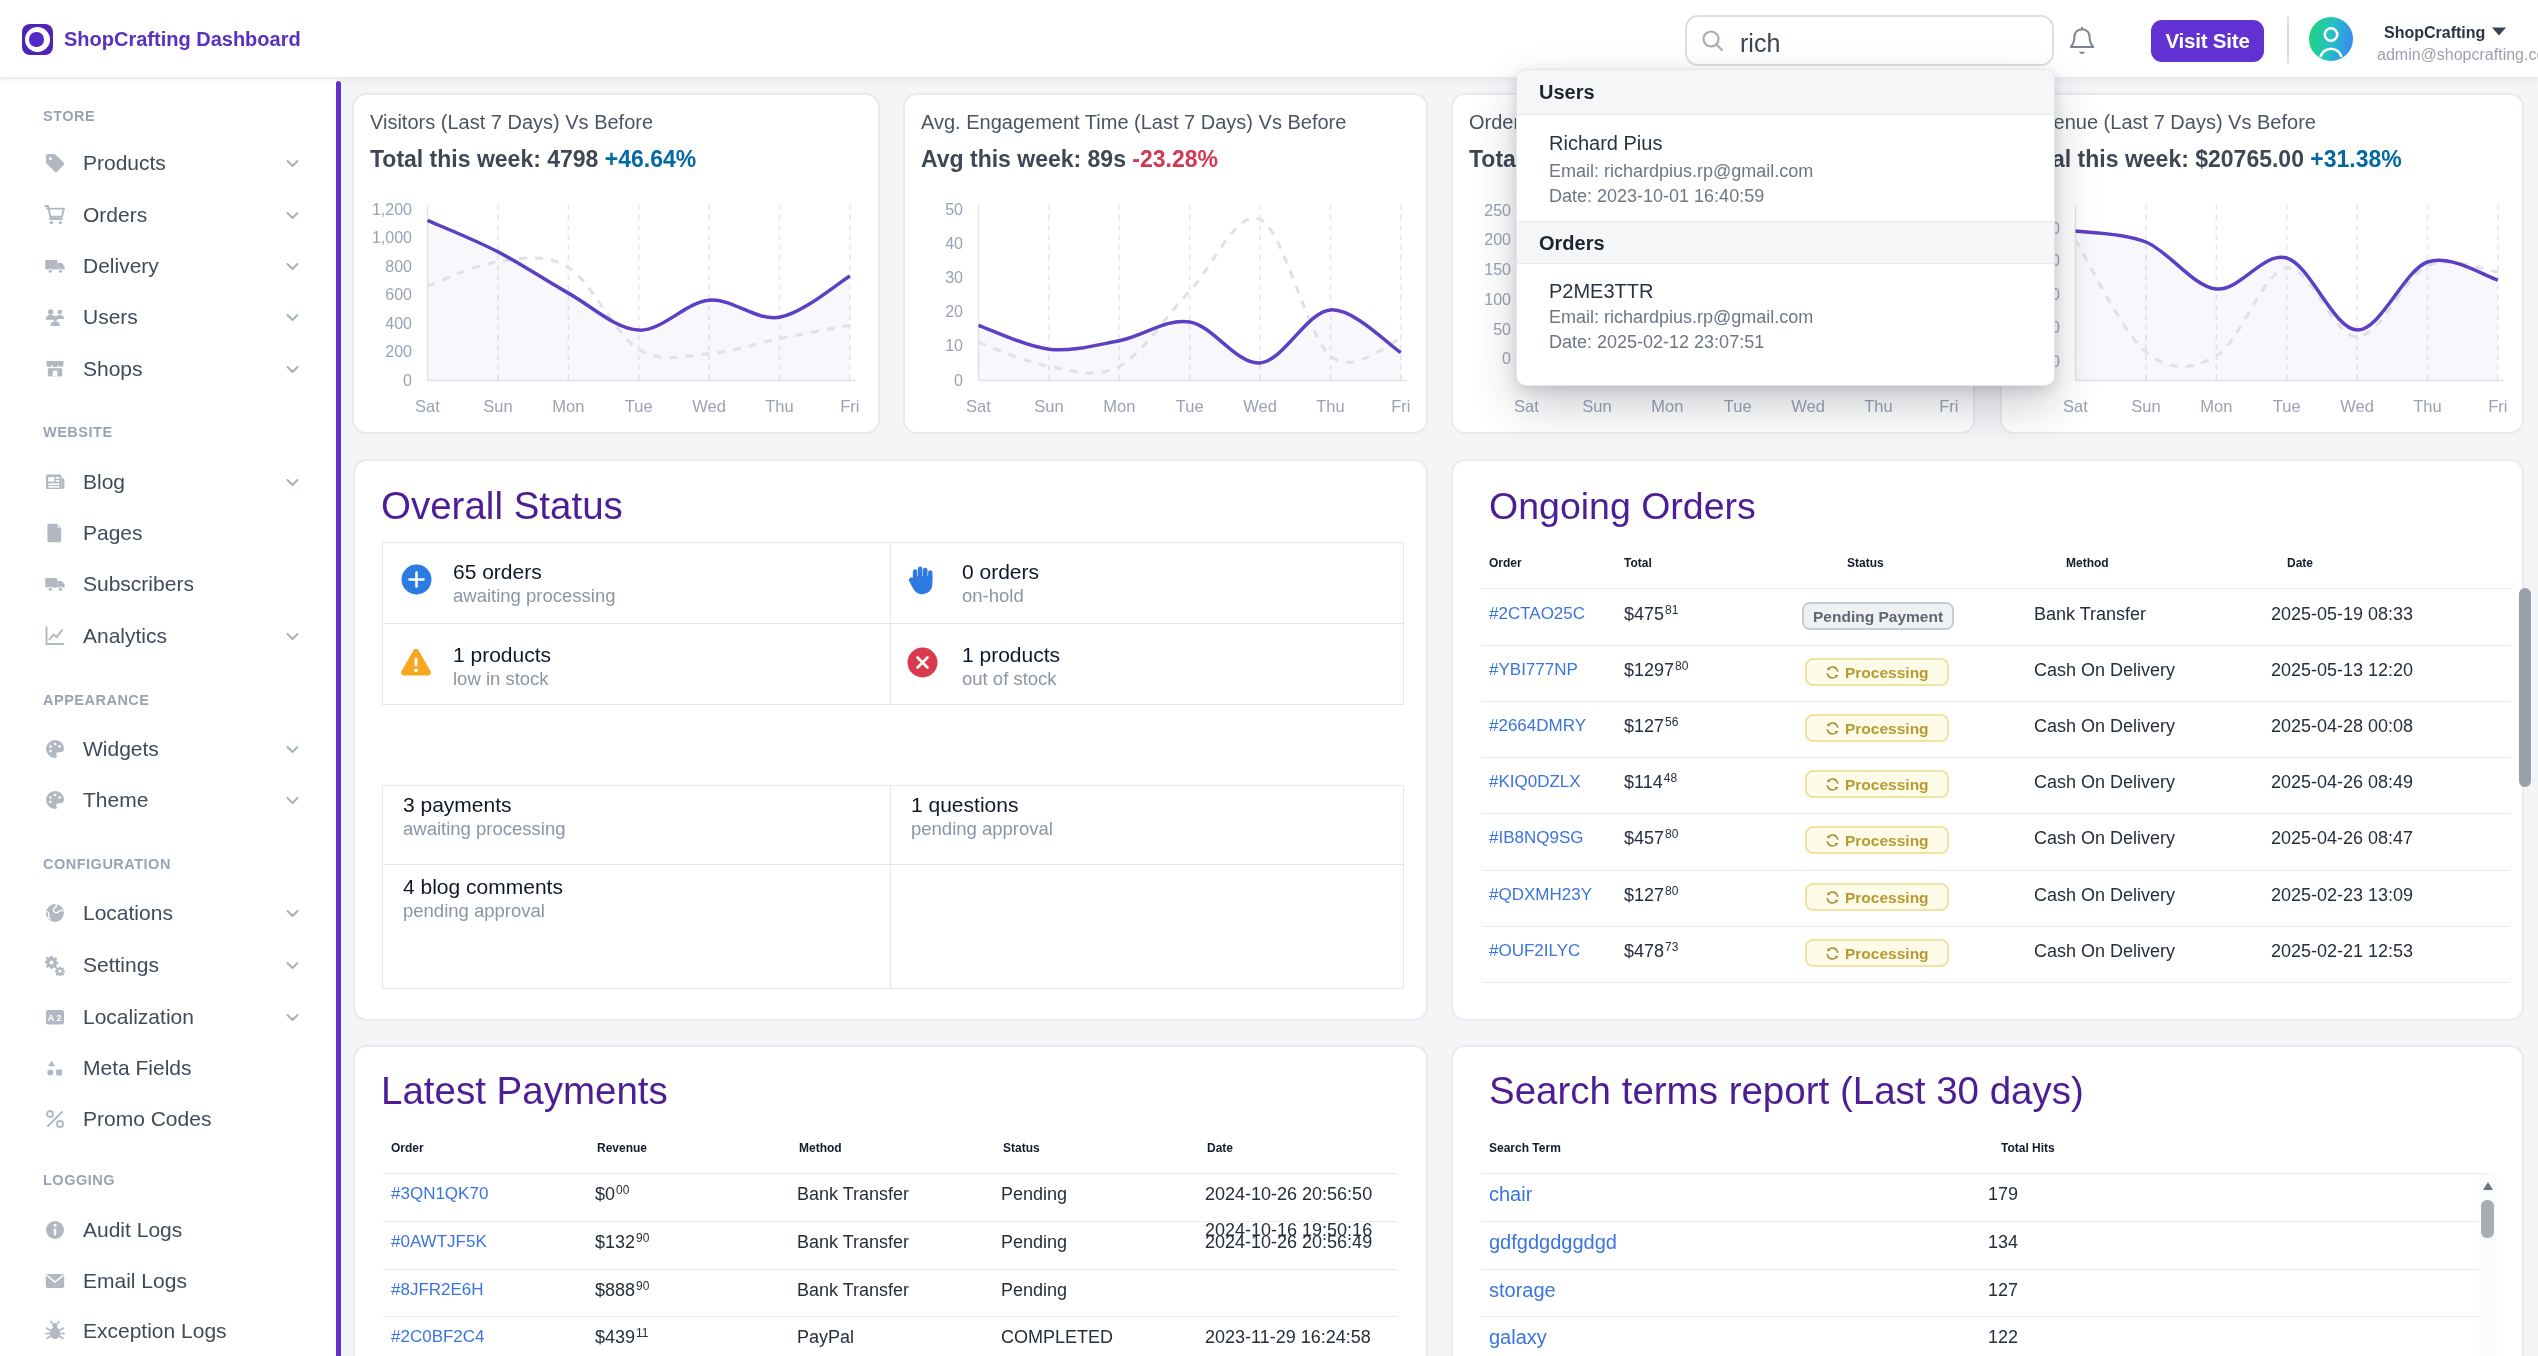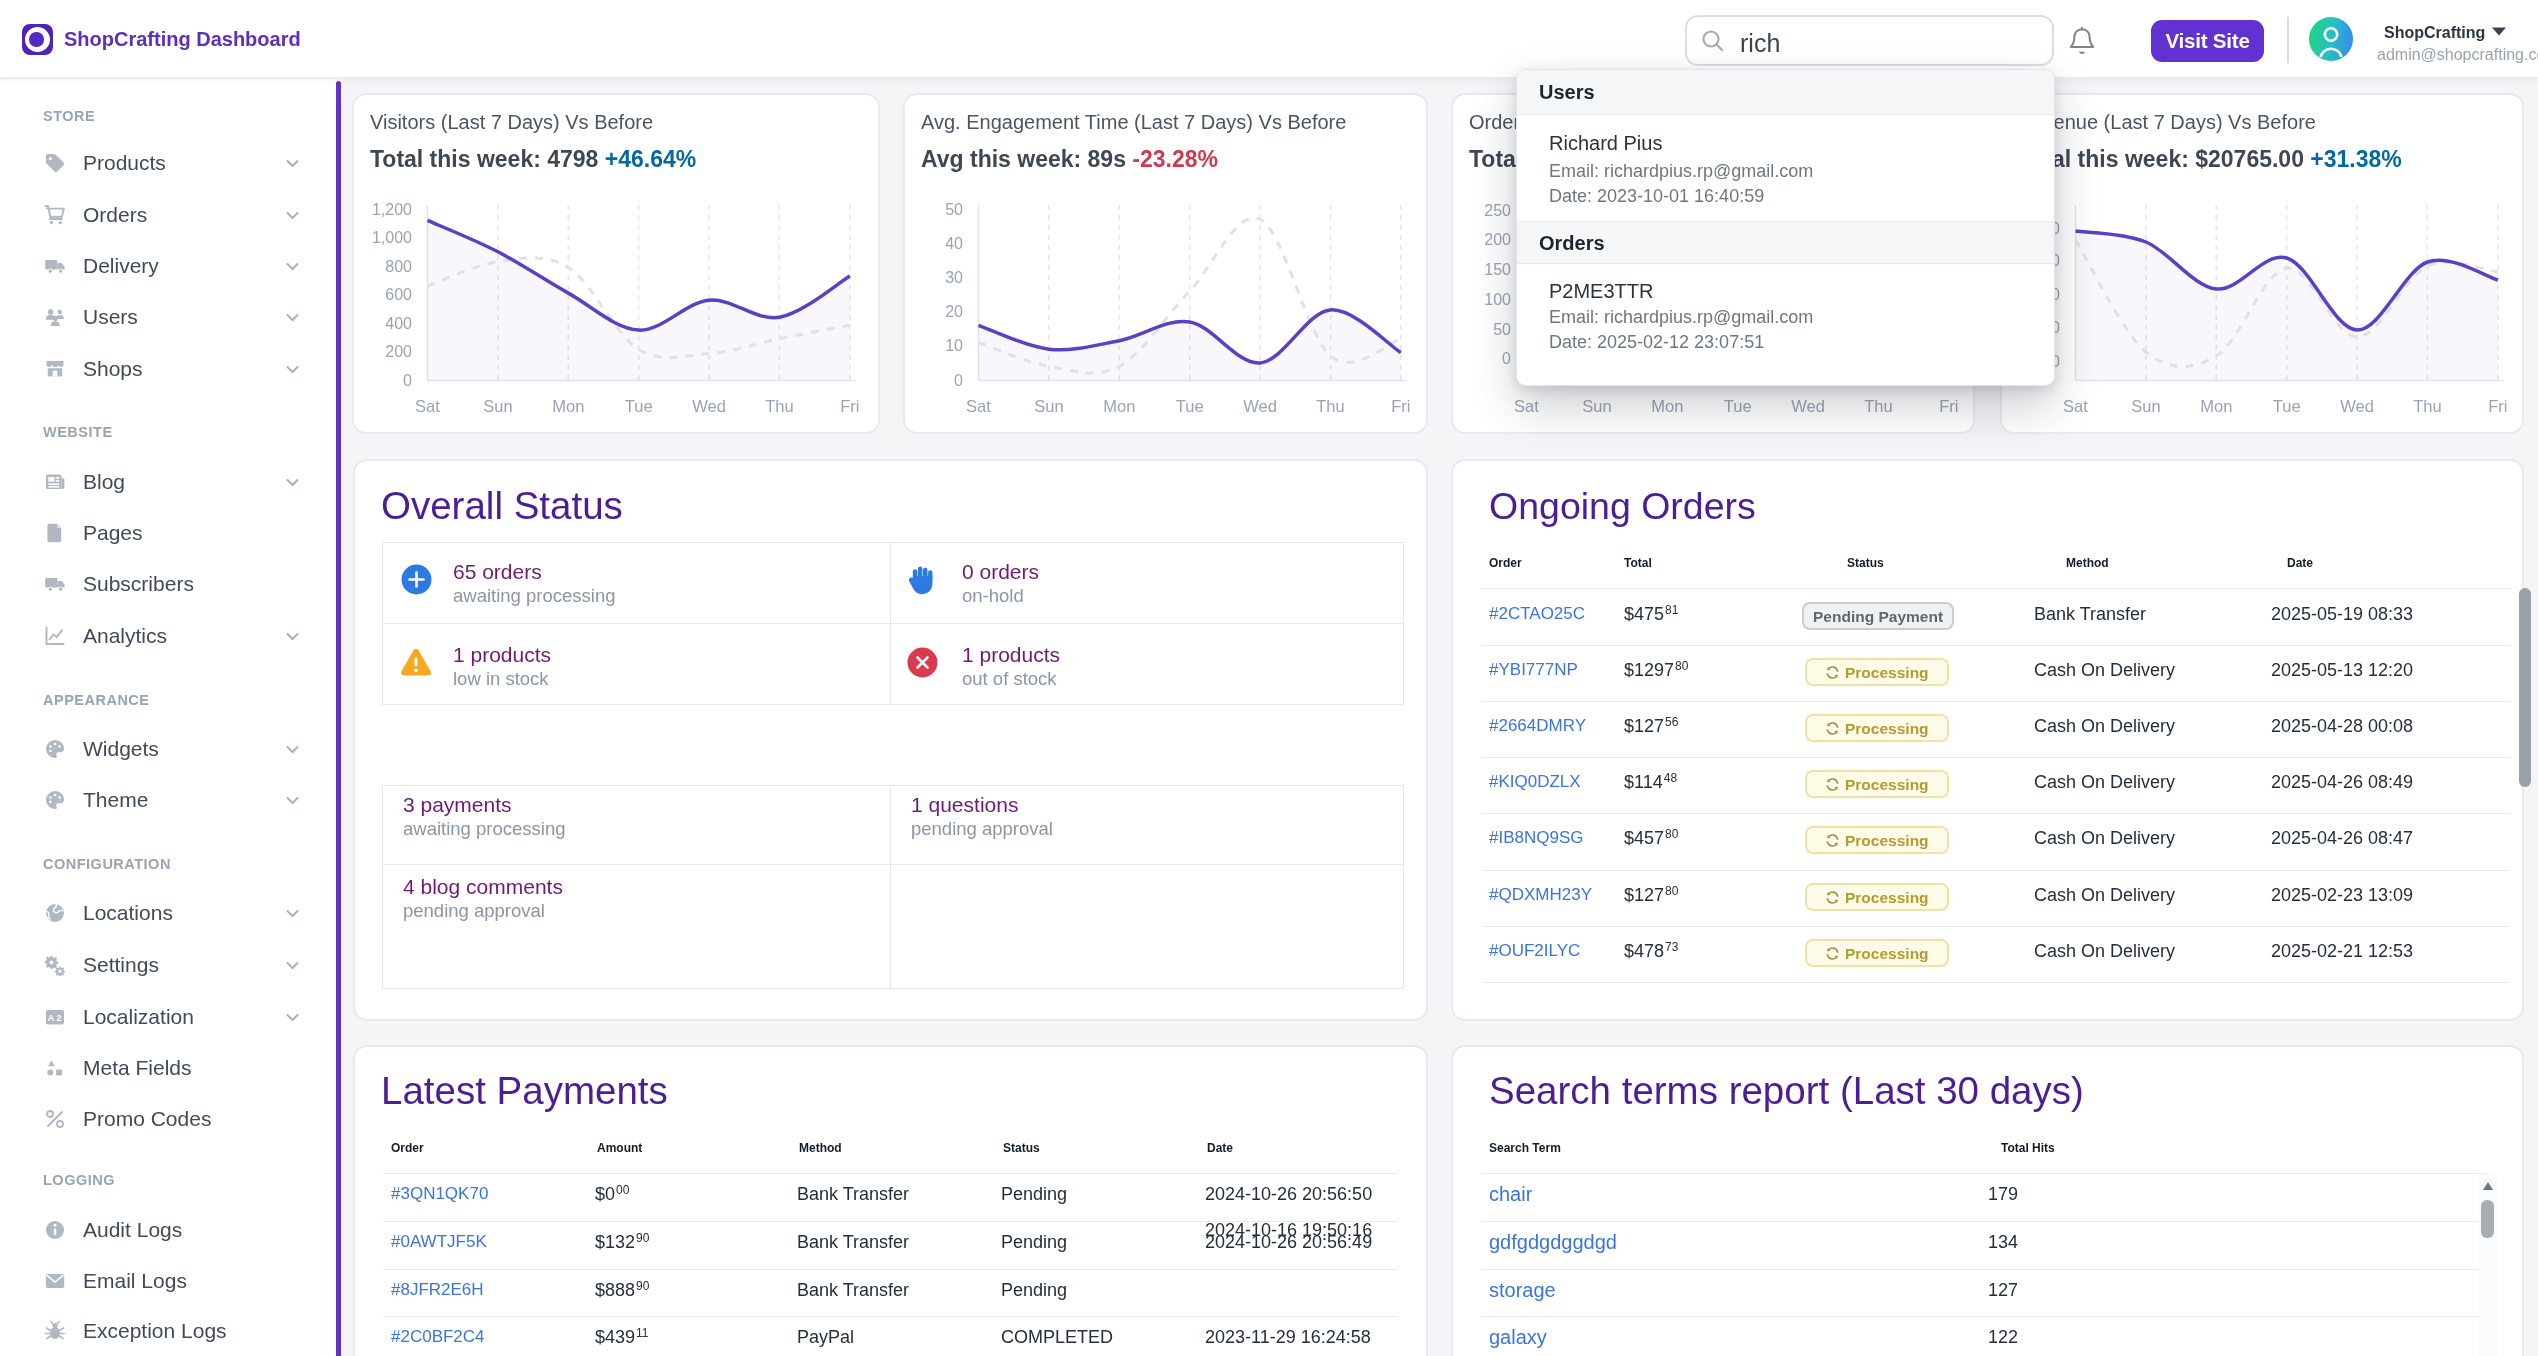--- a/index.html
+++ b/index.html
@@ -19,21 +19,21 @@
 .h2 { position:absolute; font-size:38.5px; color:#4c1d95; white-space:nowrap; }
 .th { position:absolute; font-size:12px; font-weight:bold; color:#141c2a; }
 .cell { position:absolute; font-size:18px; white-space:nowrap; }
 .link { color:#3b74df; font-size:17px; }
 .dark { color:#252e3c; }
 .sup { font-size:12px; position:relative; top:-6px; margin-left:1px; }
 .hline { position:absolute; height:1px; background:#e9ebee; }
 .badge { position:absolute; font-size:15.5px; font-weight:bold; border-radius:8px; height:28px; line-height:25px; padding:0 9px; white-space:nowrap; }
 .bgray { background:#f0f1f3; border:2px solid #c9ccd1; color:#5f6772; }
 .byellow { background:#fefbe9; border:2px solid #efe2a4; color:#b59b31; padding:0 18px; }
-.olink { position:absolute; font-size:21px; color:#701a75; white-space:nowrap; }
+.olink { position:absolute; font-size:21px; color:#0f172a; white-space:nowrap; }
 .osub { position:absolute; font-size:18.5px; color:#8c95a3; white-space:nowrap;text-align:center; }
 #dropdown { position:absolute; left:1516px; top:69px; width:539px; height:317px; background:#fff; border:1px solid #e3e5e9; border-radius:10px; box-shadow:0 20px 45px rgba(25,30,45,0.22), 0 4px 12px rgba(25,30,45,0.12); z-index:50; overflow:hidden; }
 .dname { position:absolute; left:32px; font-size:20px; color:#2a3240; }
 .ddet { position:absolute; left:32px; font-size:18px; color:#6e7683; }
 </style></head>
 <body>
 
 <div id="header">
   <div class="abs" style="left:22px;top:24px;width:31px;height:31px;background:#4f23b4;border-radius:8px"></div>
   <div class="abs" style="left:24.5px;top:27px;width:25px;height:25px;background:#fff;border-radius:50%"></div>
@@ -475,21 +475,21 @@
       <path d="M12.4 13.1v-3h-3z" fill="#a59545"></path>
     </svg>Processing</div>
 <div class="cell dark" style="left:2034px;top:941px">Cash On Delivery</div>
 <div class="cell dark" style="left:2271px;top:941px">2025-02-21 12:53</div>
 <div class="hline" style="left:1482px;top:982px;width:1028px"></div>
 <div class="abs" style="left:2519px;top:588px;width:12px;height:199px;background:#9aa0a9;border-radius:6px"></div>
 
 <div class="card" style="left:353px;top:1045px;width:1075px;height:330px"></div>
 <div class="h2" style="left:381px;top:1069px">Latest Payments</div>
 <div class="th" style="left:391px;top:1141px">Order</div>
-<div class="th" style="left:597px;top:1141px">Amount</div>
+<div class="th" style="left:597px;top:1141px">Revenue</div>
 <div class="th" style="left:799px;top:1141px">Method</div>
 <div class="th" style="left:1003px;top:1141px">Status</div>
 <div class="th" style="left:1207px;top:1141px">Date</div>
 <div class="hline" style="left:383px;top:1173px;width:1014px"></div>
 <div class="cell link" style="left:391px;top:1184px">#3QN1QK70</div>
 <div class="cell dark" style="left:595px;top:1184px">$0<span class="sup">00</span></div>
 <div class="cell dark" style="left:797px;top:1184px">Bank Transfer</div>
 <div class="cell dark" style="left:1001px;top:1184px">Pending</div>
 <div class="cell dark" style="left:1205px;top:1184px">2024-10-26 20:56:50</div>
 <div class="hline" style="left:383px;top:1221px;width:1014px"></div>

